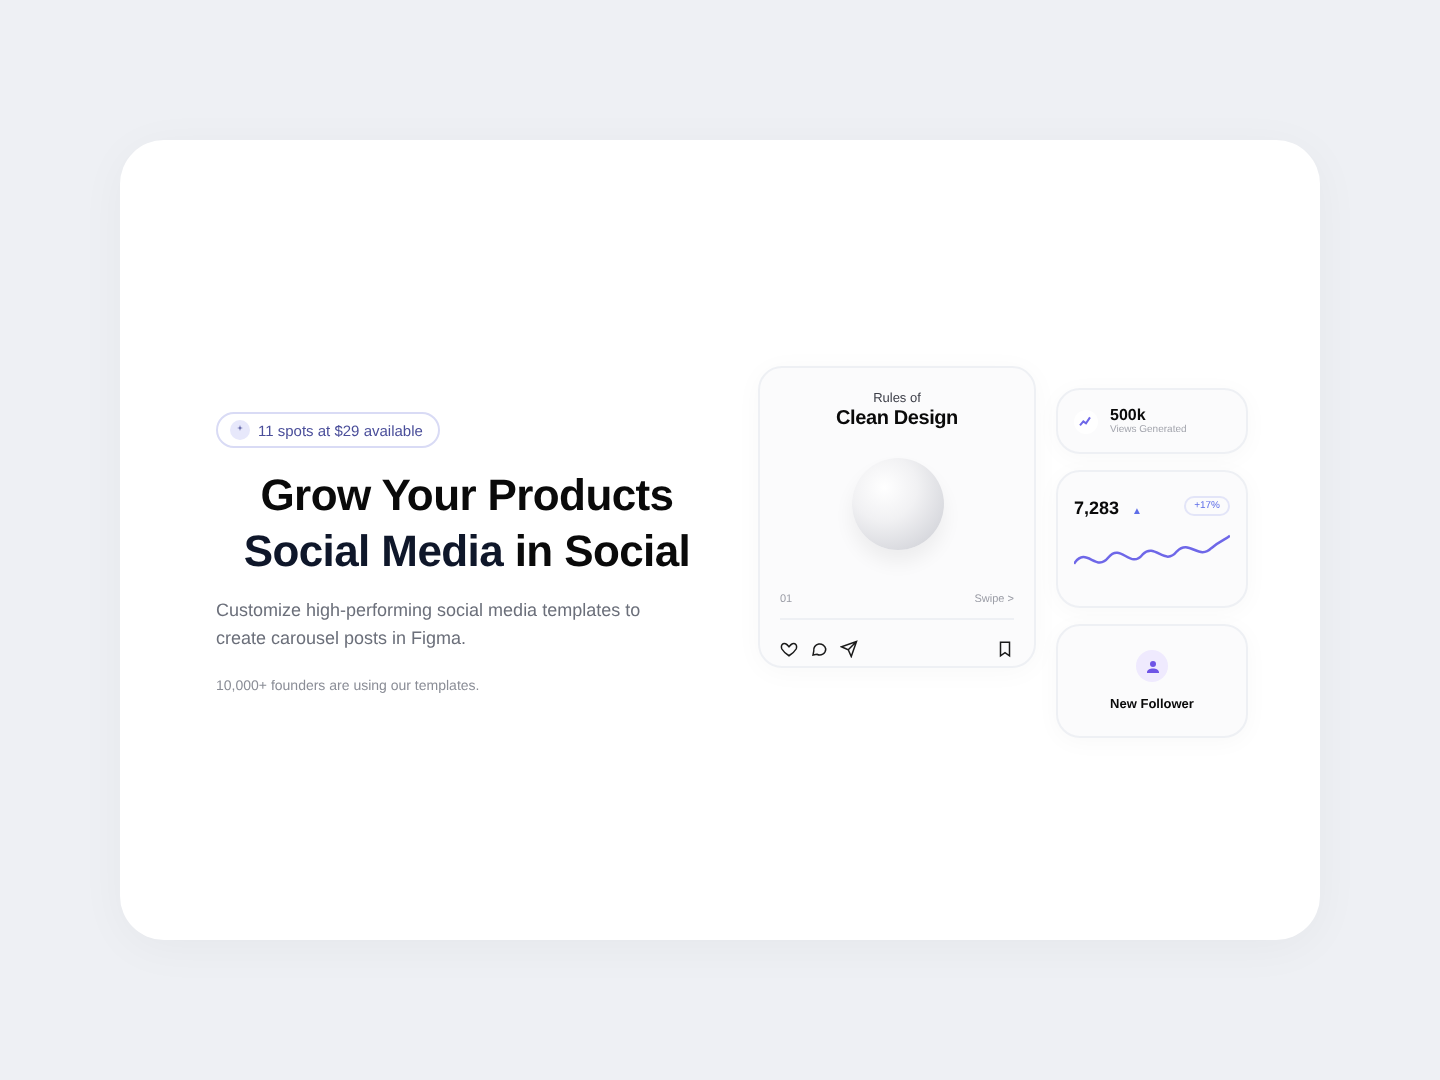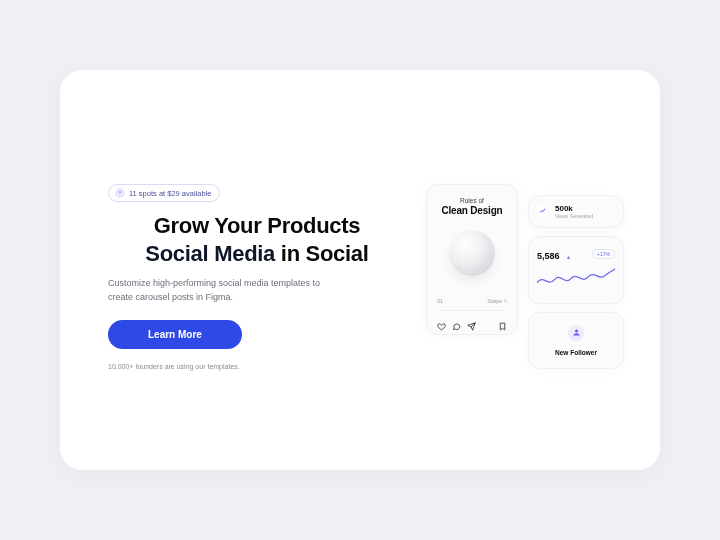--- a/index.html
+++ b/index.html
@@ -45,21 +45,21 @@
   border: none; border-radius: 999px;
   font-size: 10px; font-weight: 600;
   padding: 9px 40px;
   cursor: pointer;
 }
 .micro { font-size: 7px; color: #8a8d96; margin-top: 14px; }
 
 .right { display: flex; gap: 10px; align-items: flex-start; }
 
 .post {
-  width: 92px; background: #fbfbfc;
+  width: 139px; background: #fbfbfc;
   border: 1px solid #eef0f4; border-radius: 12px;
   padding: 12px 10px 8px 10px;
   box-shadow: 0 2px 14px rgba(0,0,0,0.03);
 }
 .post-kicker { font-size: 6.5px; text-align: center; color: #3b3d46; font-weight: 500; }
 .post-title { font-size: 10px; text-align: center; font-weight: 700; margin-top: 1px; letter-spacing: -0.2px; }
 .sphere {
   width: 46px; height: 46px; border-radius: 50%;
   margin: 14px auto 22px auto;
   background: radial-gradient(circle at 35% 32%, #ffffff 0%, #f1f1f3 38%, #d9dadf 75%, #c9cacf 100%);
@@ -109,21 +109,20 @@
       <span>11 spots at $29 available</span>
     </div>
 
     <h1 class="headline">
       <span>Grow Your Products</span><br>
       <span class="accent">Social Media</span><span> in Social</span>
     </h1>
 
     <p class="sub">Customize high-performing social media templates to create carousel posts in Figma.</p>
 
-    <button class="cta">Learn More</button>
 
     <p class="micro">10,000+ founders are using our templates.</p>
   </div>
 
   <div class="right">
 
     <div class="post">
       <div class="post-kicker">Rules of</div>
       <div class="post-title">Clean Design</div>
       <div class="sphere"></div>
@@ -167,21 +166,21 @@
         </div>
         <div>
           <div class="big-num">500k</div>
           <div class="tiny-label">Views Generated</div>
         </div>
       </div>
 
       <div class="tile">
         <div class="tile2-head">
           <div>
-            <span class="tile2-num">5,586</span>
+            <span class="tile2-num">7,283</span>
             <span class="arrow-up">▲</span>
           </div>
           <span class="delta">+17%</span>
         </div>
         <svg class="spark" viewBox="0 0 100 30">
           <path d="M0 20 C8 8, 14 26, 22 16 C30 6, 36 24, 44 14 C52 6, 58 22, 66 12 C74 4, 80 18, 88 10 C94 5, 98 4, 100 2" fill="none" stroke="#6e67e8" stroke-width="1.6"></path>
         </svg>
       </div>
 
       <div class="tile tile3">

